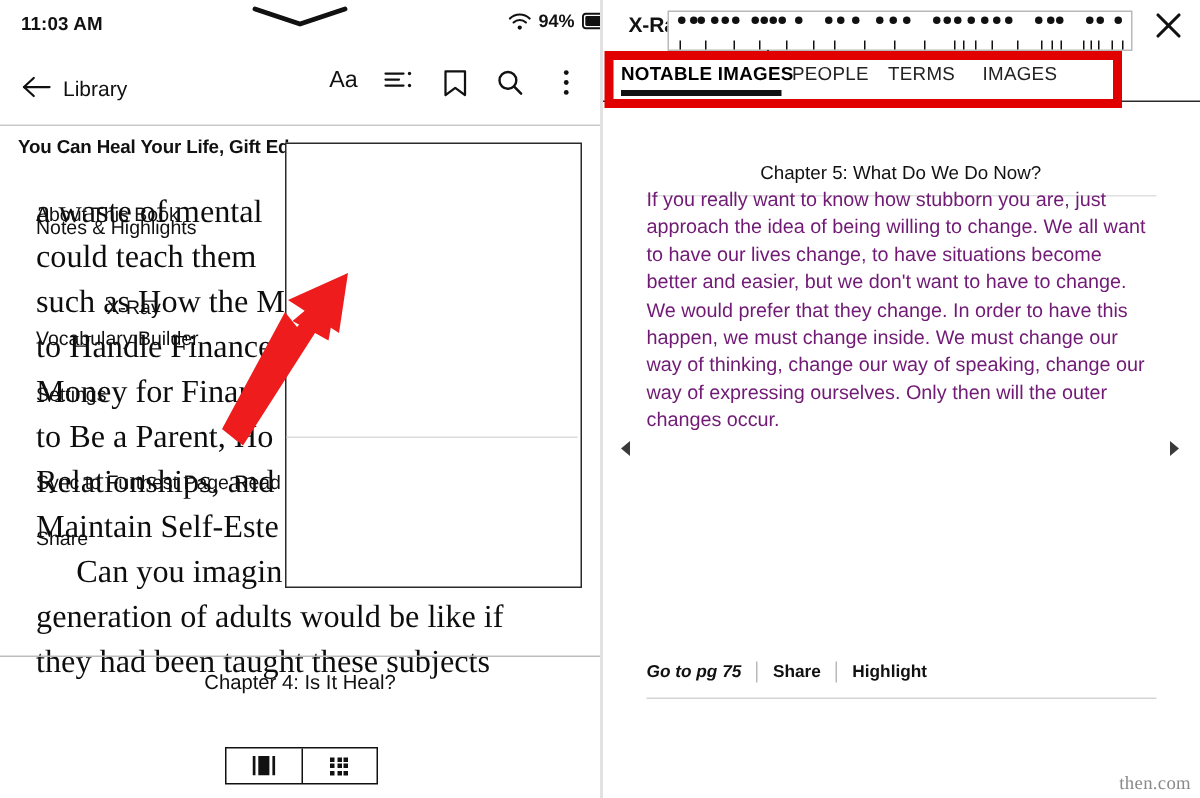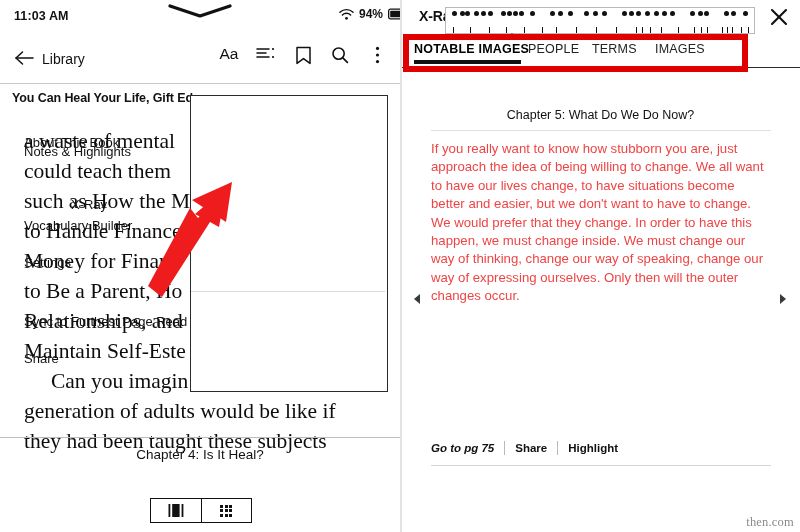--- a/index.html
+++ b/index.html
@@ -343,25 +343,25 @@
     color: #111;
   }
   #xray-clip-divider {
     position: absolute;
     left: 30px; top: 130px;
     width: 340px;
     border-top: 1.3px solid #e0e0e0;
   }
   #xray-clip-text {
     position: absolute;
-    left: 30px; top: 140px;
+    left: 30px; top: 124px;
     width: 340px;
     font-size: 13.2px;
     line-height: 18.4px;
-    color: #ef4444;
+    color: #701a75;
   }
 
   .nav-caret {
     position: absolute;
     top: 294px;
     width: 0; height: 0;
   }
   #nav-prev {
     left: 13px;
     border-top: 5px solid transparent;

